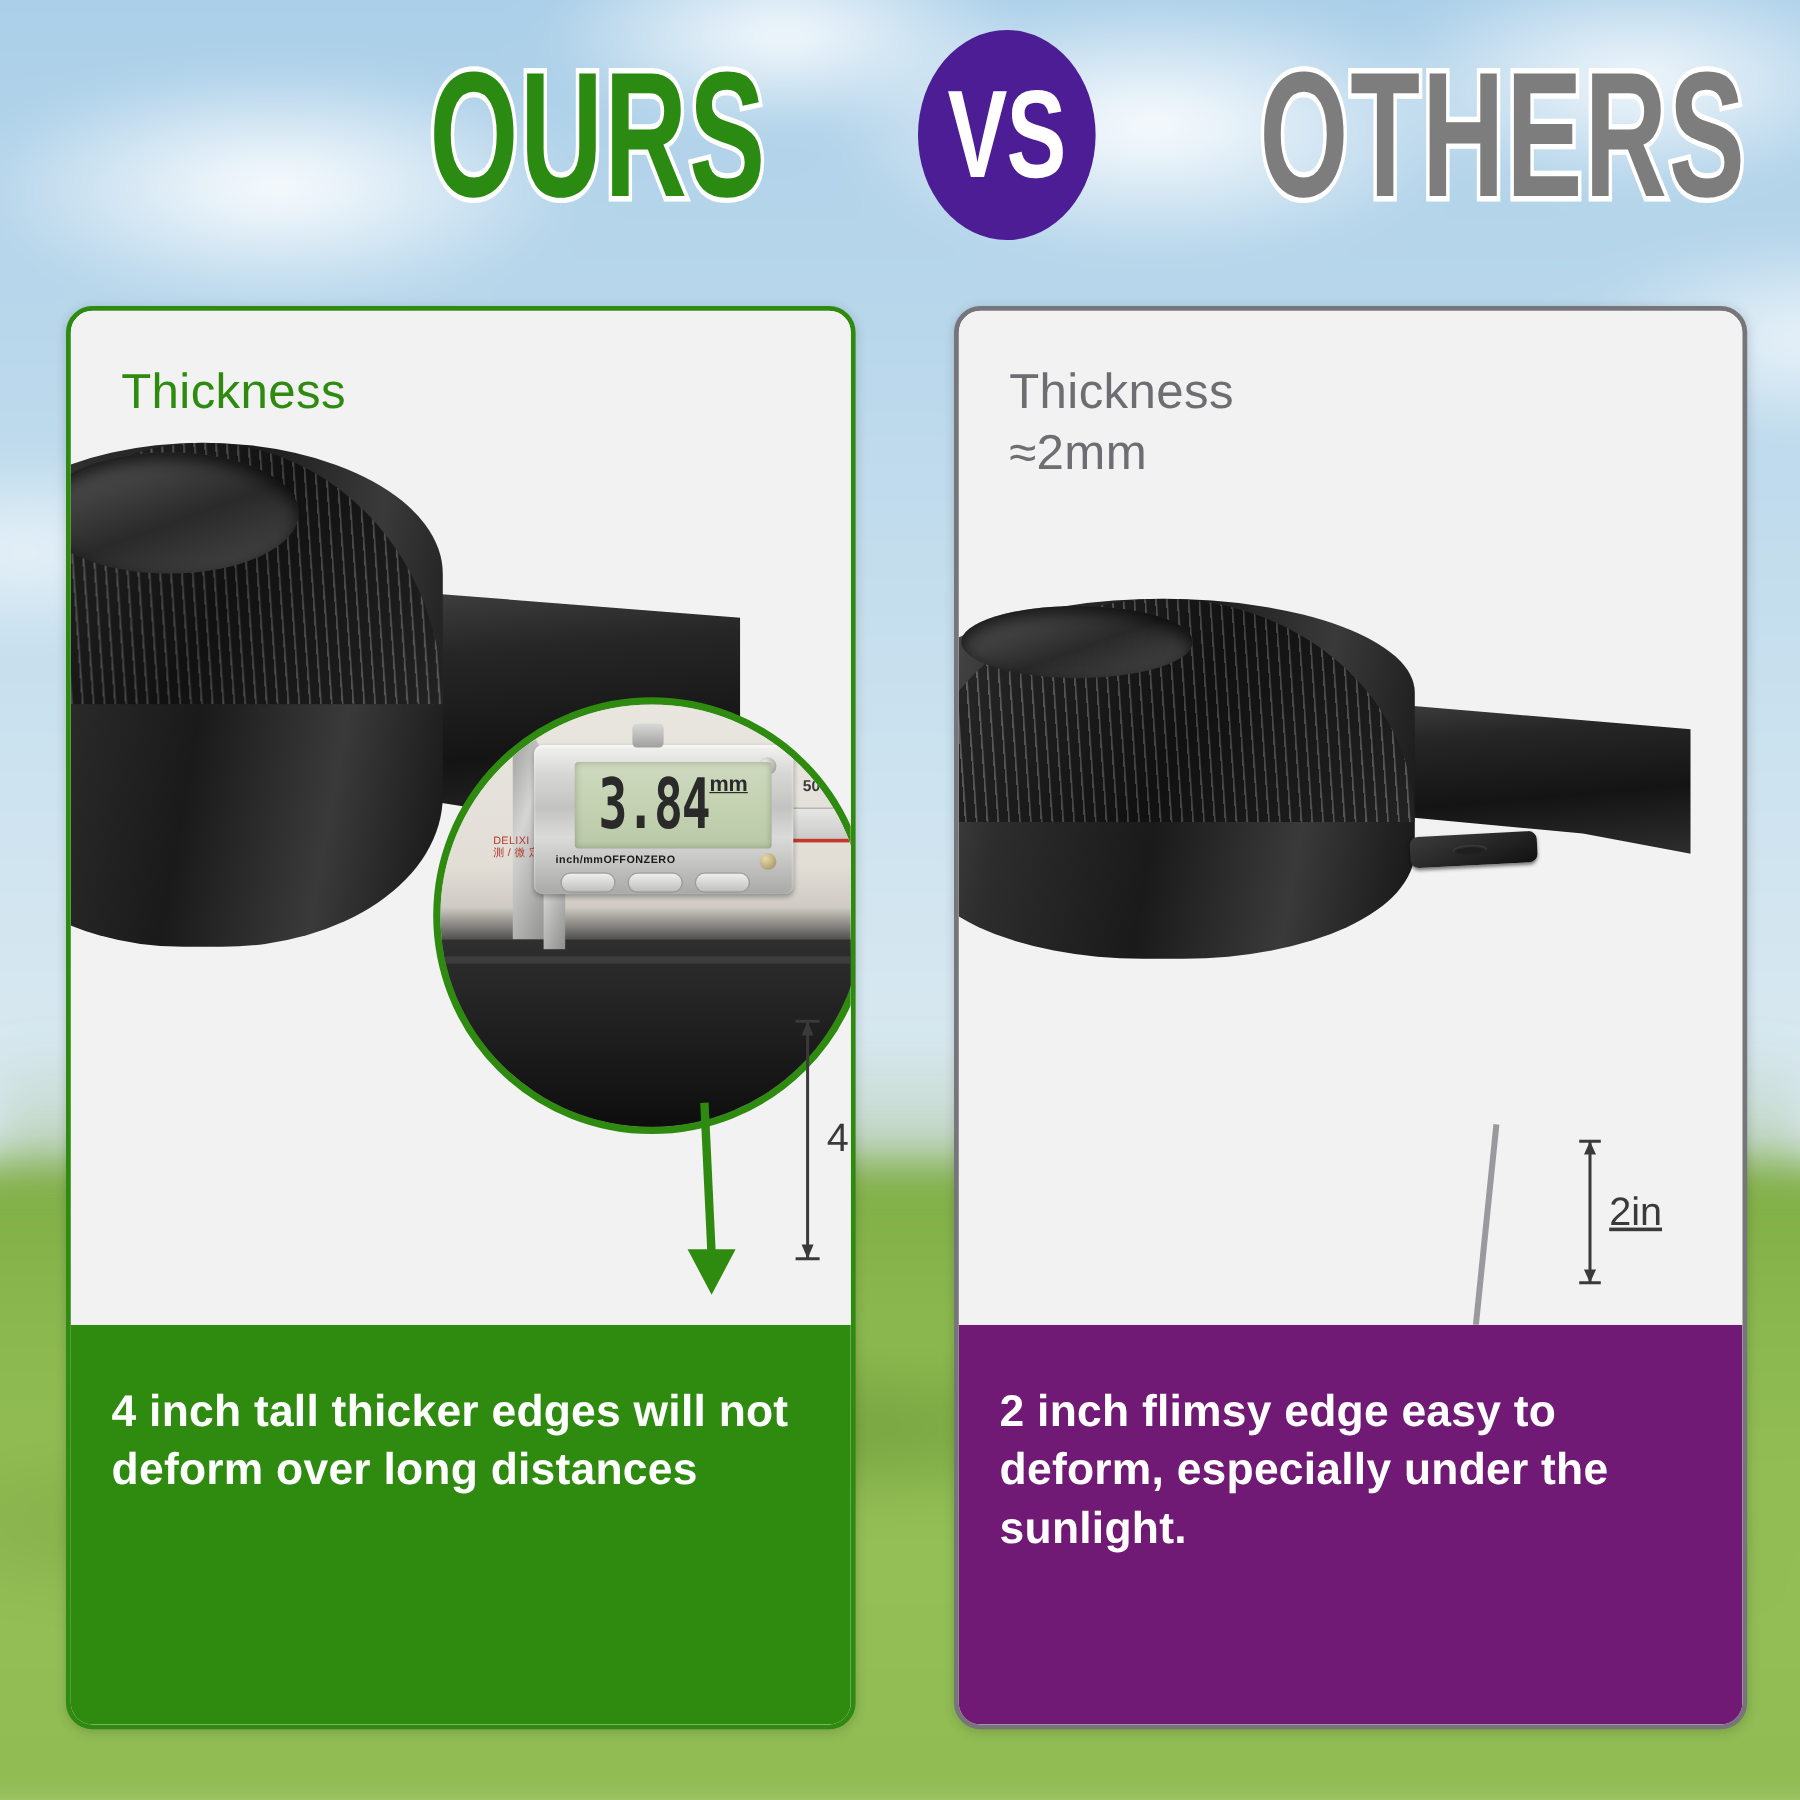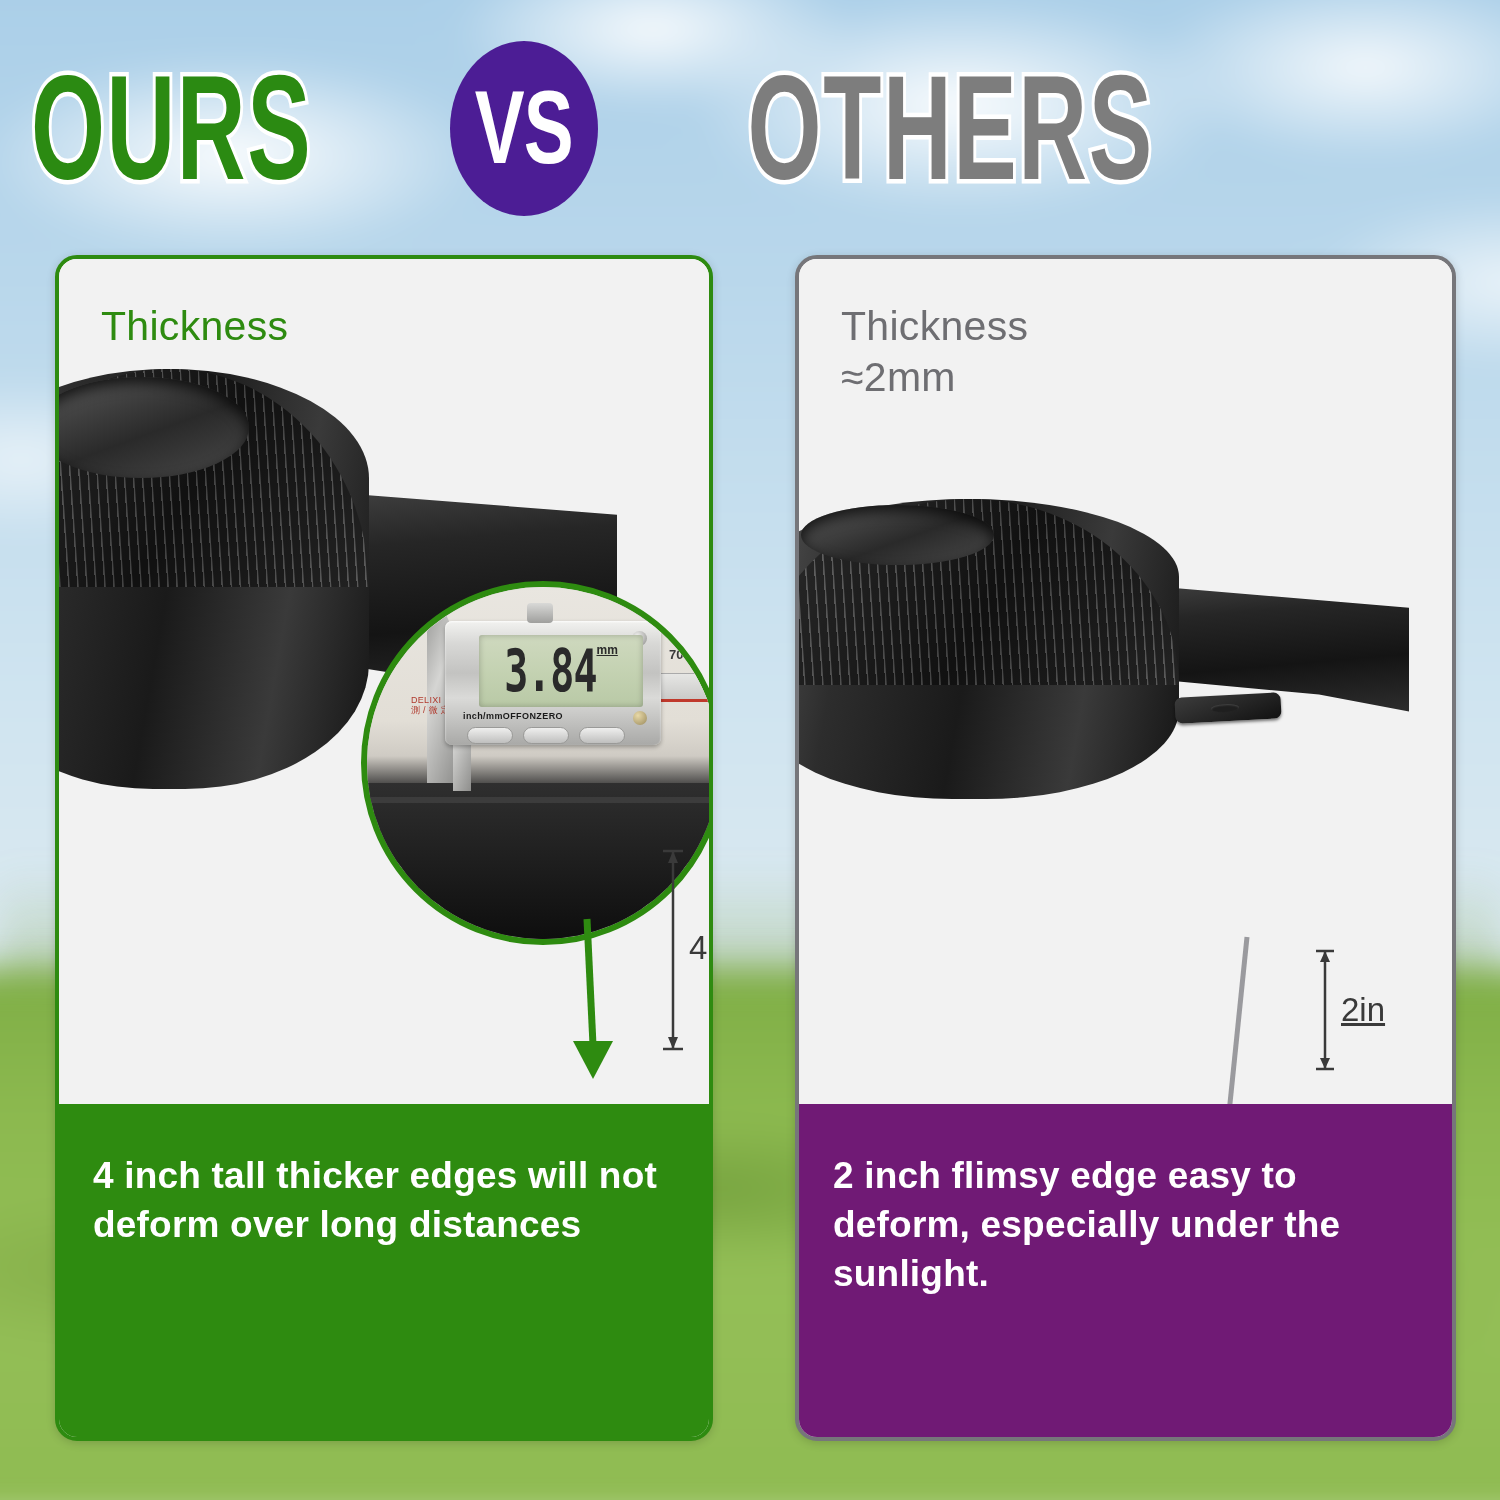--- a/index.html
+++ b/index.html
@@ -43,22 +43,22 @@
     position:absolute;left:0;bottom:24%;width:100%;height:18%;
     background:
       radial-gradient(ellipse 200px 90px at 3% 70%, rgba(40,55,30,.65), rgba(40,55,30,0) 65%),
       radial-gradient(ellipse 260px 95px at 52% 75%, rgba(45,62,32,.5), rgba(45,62,32,0) 66%),
       radial-gradient(ellipse 240px 90px at 99% 72%, rgba(45,62,32,.45), rgba(45,62,32,0) 66%);
     filter:blur(20px);
   }
 
   
   #header{
-    position:absolute;left:0;top:48px;width:100%;height:160px;z-index:5;
-    display:flex;align-items:center;justify-content:flex-start;gap:37px;
+    position:absolute;left:0;top:32px;width:100%;height:160px;z-index:5;
+    display:flex;align-items:center;justify-content:flex-end;gap:24px;
   }
   .hdr-word{
     font-size:116px;line-height:1;font-weight:700;
     letter-spacing:2px;
     font-family:"Liberation Sans Narrow","Liberation Sans",sans-serif;
     transform:scaleX(.82) scaleY(1.28);
     transform-origin:center;
     -webkit-text-stroke:7px #ffffff;
     paint-order:stroke fill;
     white-space:nowrap;
@@ -127,21 +127,21 @@
     position:absolute;border-radius:3px;
     background:linear-gradient(180deg,#cfd9bf 0%,#c4d2b2 50%,#b9c9a6 100%);
     box-shadow:inset 0 0 6px rgba(0,0,0,.25);
     display:flex;align-items:center;justify-content:center;margin-left:16px;
   }
   .cal-digits{
     font-family:"DejaVu Sans Mono","Liberation Mono",monospace;
     font-weight:700;color:#2a2a2a;letter-spacing:-1px;
     transform:scaleY(1.45);
   }
-  .cal-unit{font-size:12px;font-weight:700;color:#2a2a2a;align-self:flex-start;margin-top:8px;text-decoration:underline;}
+  .cal-unit{font-size:18px;font-weight:700;color:#2a2a2a;align-self:flex-start;margin-top:8px;text-decoration:underline;}
   .cal-btn{
     width:44px;height:15px;border-radius:9px;
     background:linear-gradient(180deg,#efefee,#bfbfbe);
     border:1px solid #9a9a98;
   }
   .cal-lbl{font-size:9px;font-weight:700;color:#1a1a1a;letter-spacing:.4px;}
   .cal-jaw{
     position:absolute;
     background:linear-gradient(110deg,#9a9a98 0%,#d5d5d3 40%,#8e8e8c 100%);
   }
@@ -257,21 +257,21 @@
              clip-path:polygon(0 14%,52% 0,100% 18%,100% 100%,0 100%);"></div>
         <div class="cal-jaw" style="left:86px;top:92px;width:18px;height:112px;"></div>
 
         <div class="cal-brand" style="left:44px;top:108px;">
           <span>DELIXI</span><br>
           <span>測 / 微 定</span>
         </div>
 
         <div class="cal-scale" style="left:232px;top:86px;width:140px;"></div>
         <div class="cal-redline" style="left:232px;top:112px;width:140px;"></div>
-        <div style="position:absolute;left:302px;top:60px;font-size:13px;font-weight:700;color:#3a3a3a;">70</div>
+        <div style="position:absolute;left:302px;top:60px;font-size:13px;font-weight:700;color:#3a3a3a;">50</div>
 
         <div class="cal-body" style="left:78px;top:34px;width:216px;height:124px;"></div>
 
         <div style="position:absolute;left:265px;top:44px;width:15px;height:15px;border-radius:50%;
                     background:radial-gradient(circle at 35% 32%,#f0f0ee,#8d8d8b);"></div>
         <div style="position:absolute;left:266px;top:124px;width:14px;height:14px;border-radius:50%;
                     background:radial-gradient(circle at 35% 32%,#e8d9a8,#9a8a5c);"></div>
 
         <div style="position:absolute;left:160px;top:16px;width:26px;height:20px;border-radius:4px;
                     background:linear-gradient(180deg,#d9d9d7,#9f9f9d);"></div>

